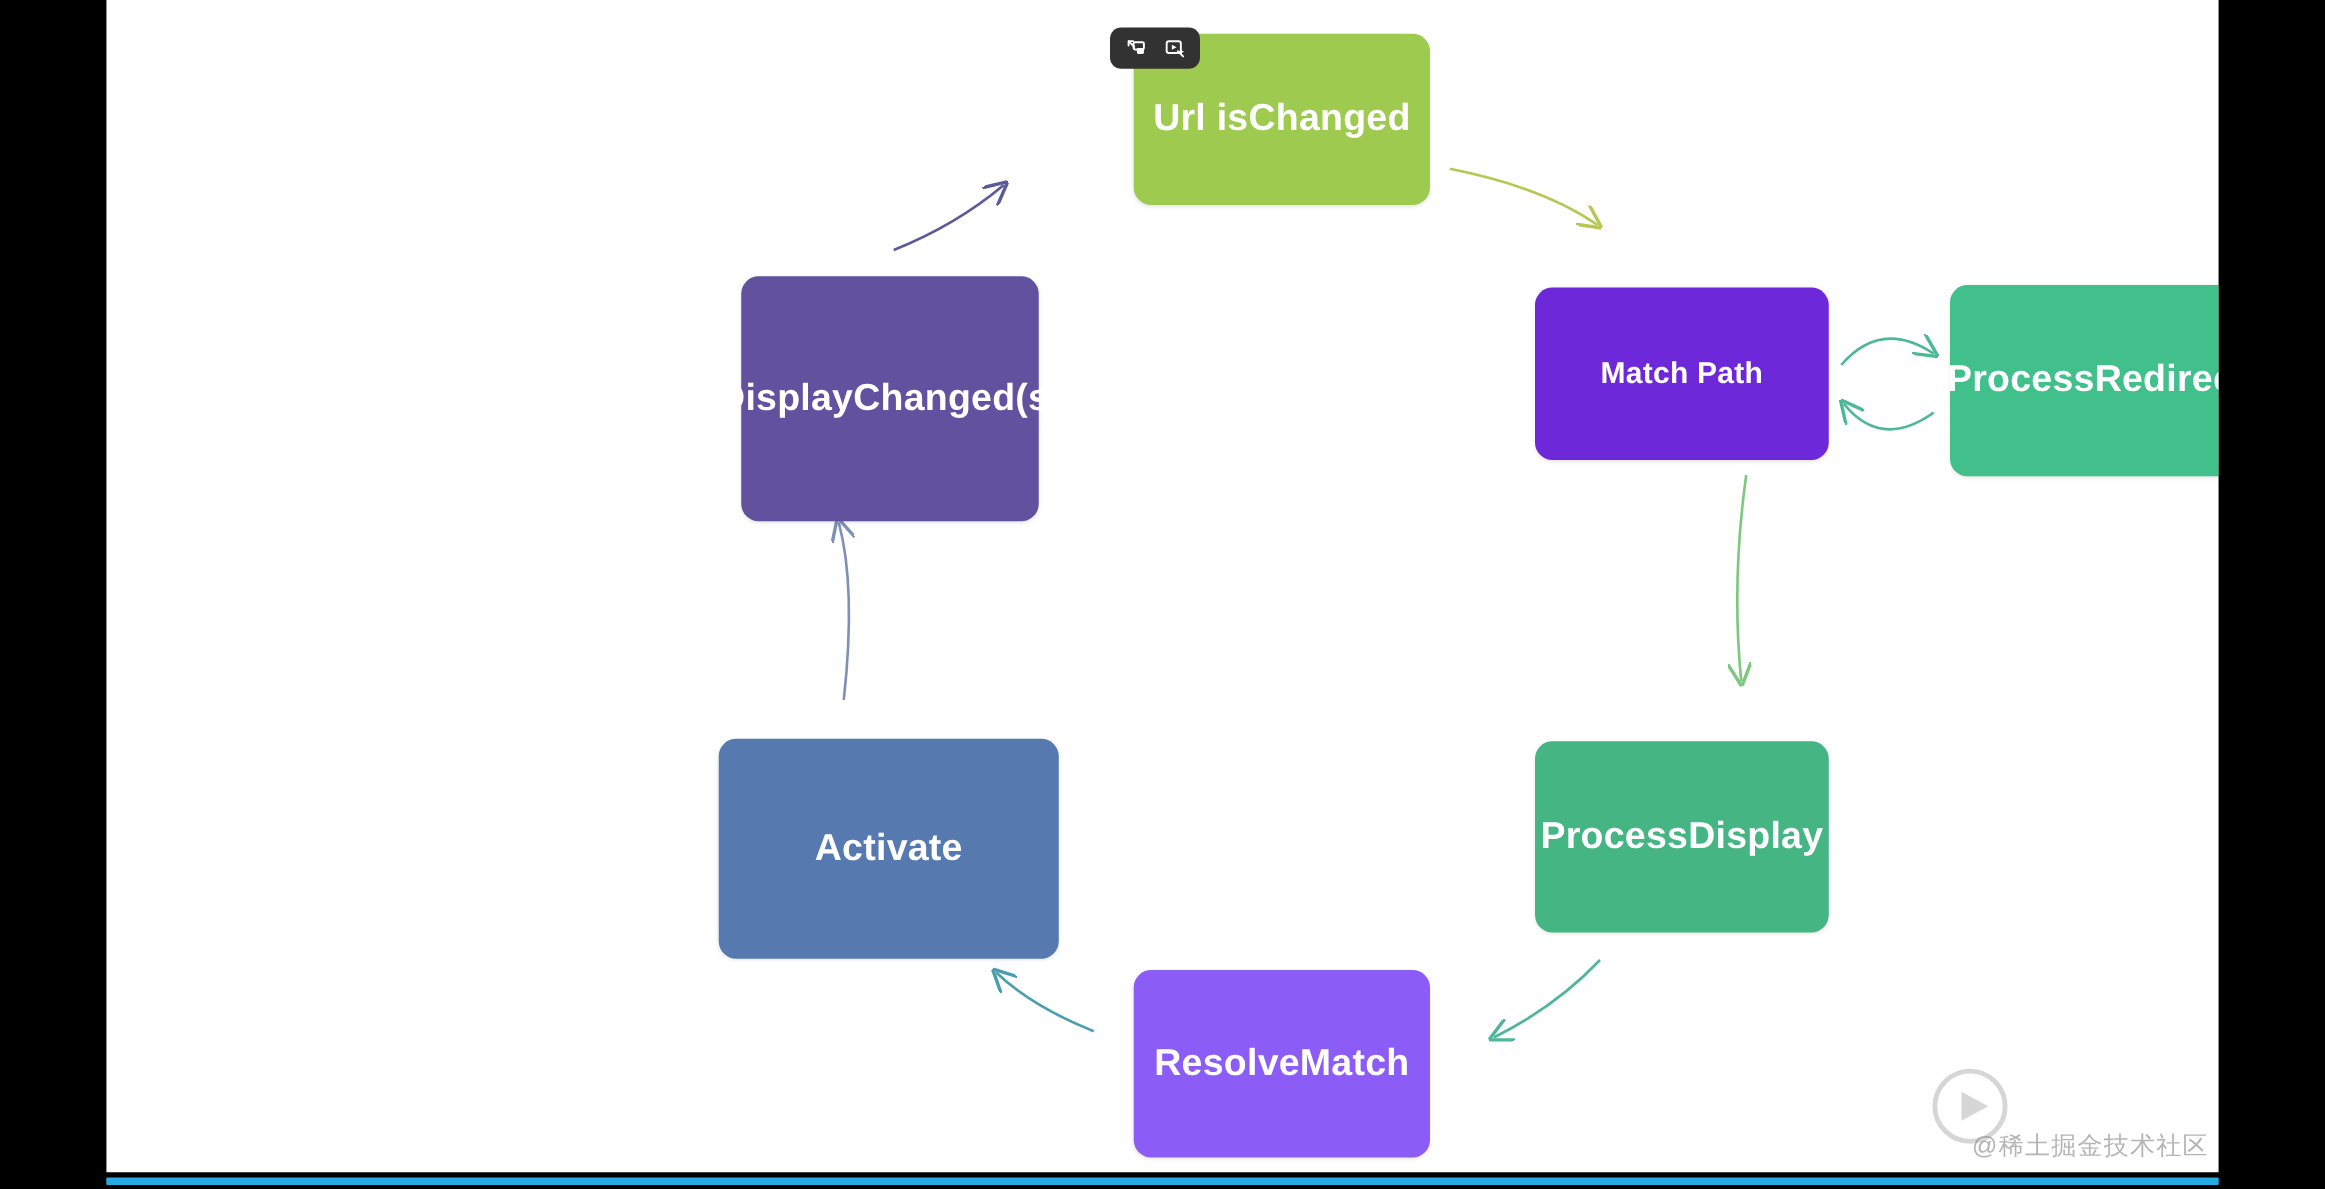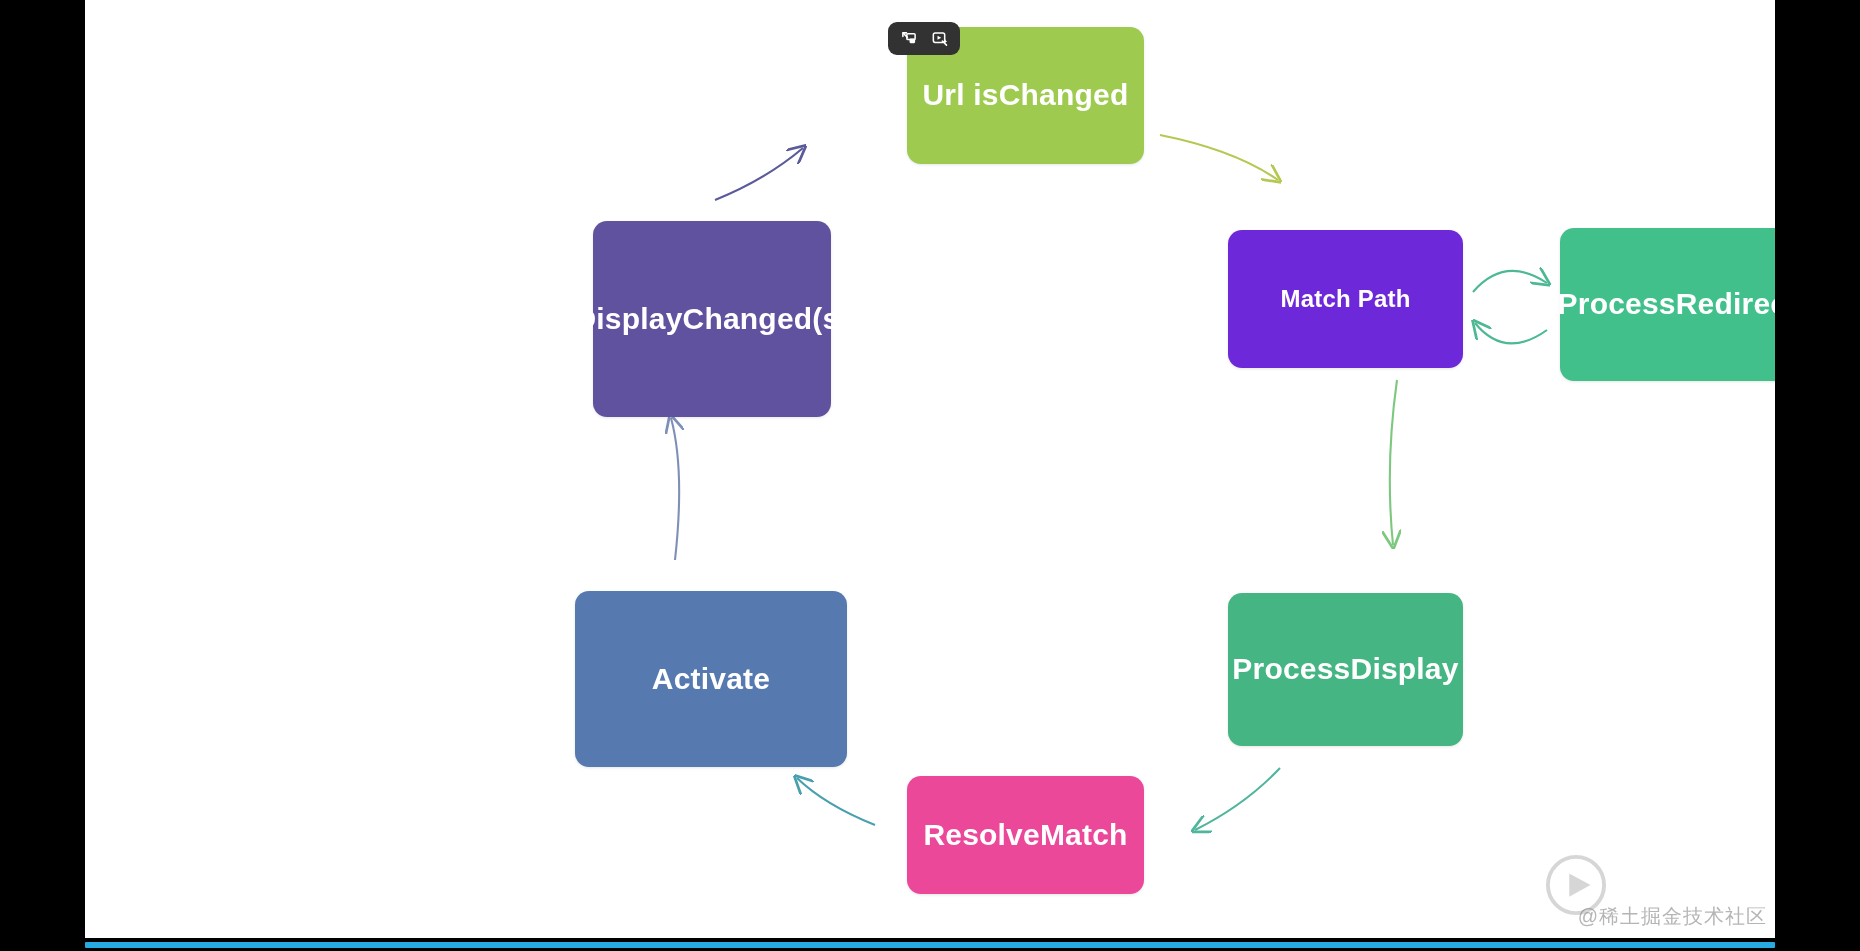--- a/index.html
+++ b/index.html
@@ -215,21 +215,21 @@
     <div class="node" style="left: 1475px; top: 228px; width: 235px; height: 153px; background: rgb(65, 192, 140); font-size: 30px;">
         <span>Process</span>
         <br>
         <span>Redirect</span>
       </div>
     <div class="node" style="left: 1143px; top: 593px; width: 235px; height: 153px; background: rgb(69, 181, 131); font-size: 30px;">
         <span>Process</span>
         <br>
         <span>Display</span>
       </div>
-    <div class="node" style="left: 822px; top: 776px; width: 237px; height: 118px; background: #ec4899; font-size: 30px;">
+    <div class="node" style="left: 822px; top: 776px; width: 237px; height: 150px; background: #8b5cf6; font-size: 30px;">
         <span>Resolve</span>
         <br>
         <span>Match</span>
       </div>
     <div class="node" style="left: 490px; top: 591px; width: 272px; height: 176px; background: rgb(86, 121, 176); font-size: 30px;">
         <span>Activate</span>
         <br>
       </div>
     <div class="node" style="left: 508px; top: 221px; width: 238px; height: 196px; background: rgb(96, 82, 159); font-size: 30px;">
         <span>Display</span>

